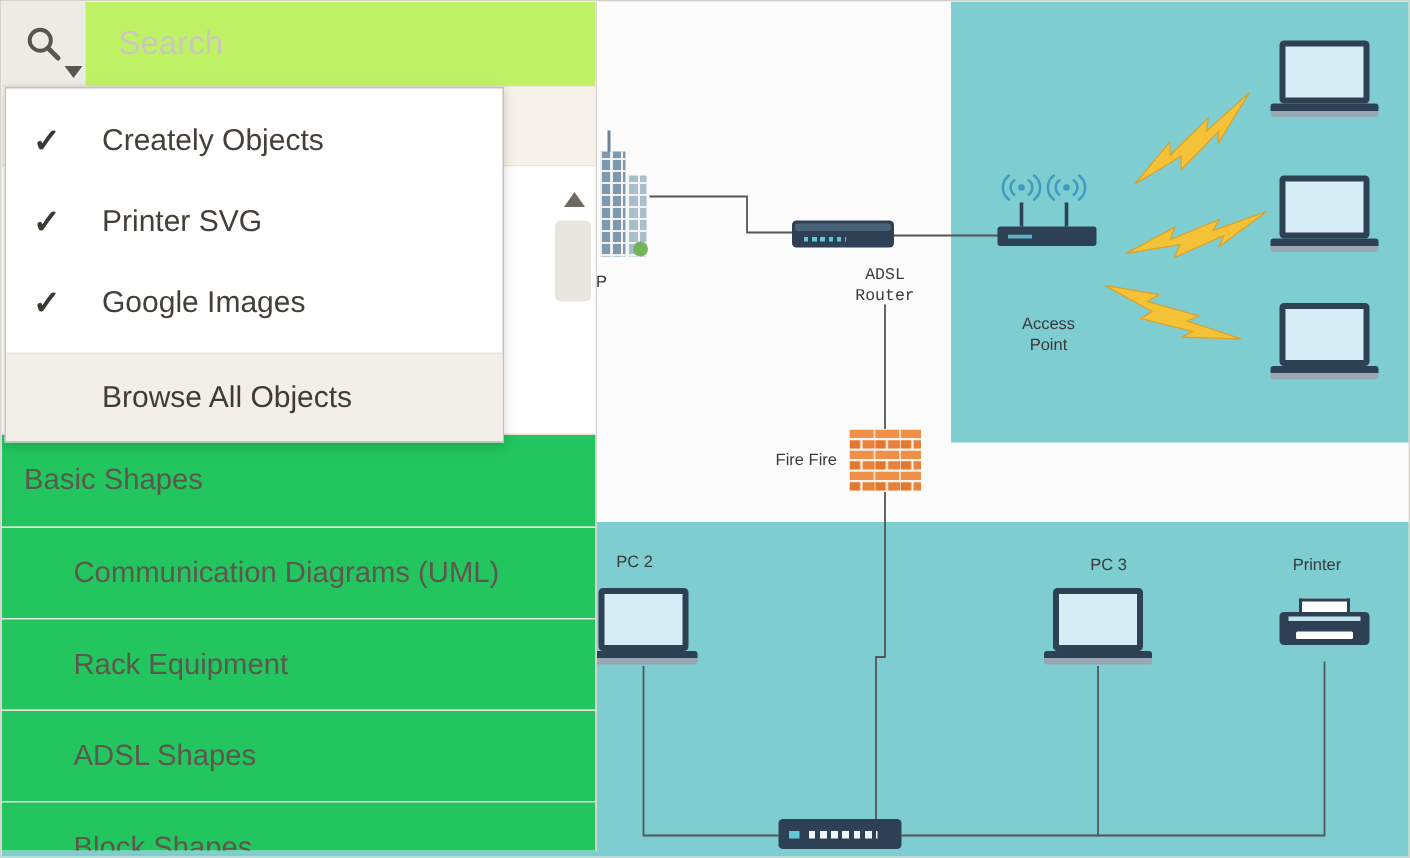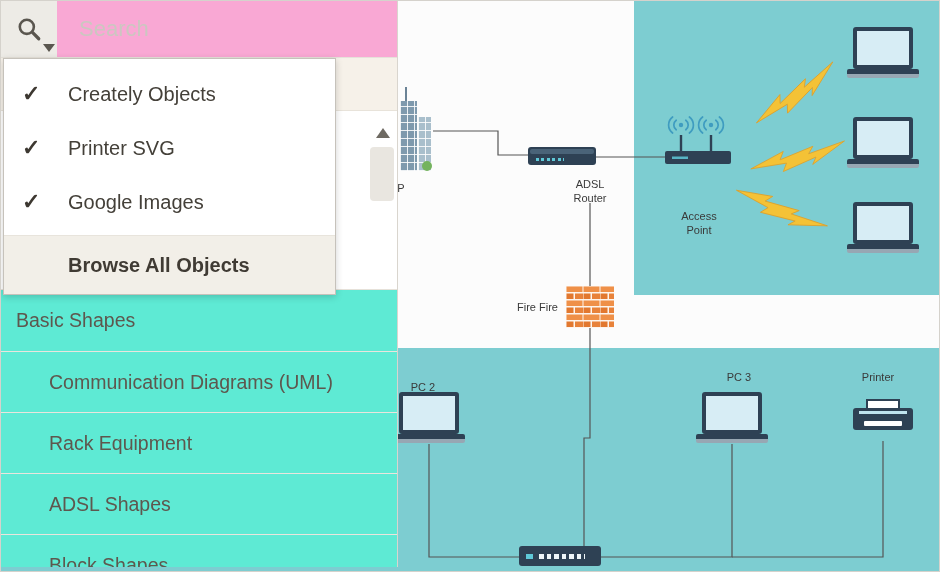--- a/index.html
+++ b/index.html
@@ -49,21 +49,21 @@
            background-image:repeating-linear-gradient(0deg, rgba(255,255,255,.85) 0 1.5px, transparent 1.5px 8px),
                             repeating-linear-gradient(90deg, rgba(255,255,255,.85) 0 1.5px, transparent 1.5px 7px); }
   .tower1 { left:6px; top:14px; width:17px; height:70px; background-color:#7e99ad; }
   .tower2 { left:24px; top:30px; width:13px; height:54px; background-color:#a9bfcc; }
   .bantenna { position:absolute; left:11px; top:0; width:2px; height:15px; background:#6b8396; }
   .btree { position:absolute; left:28px; top:74px; width:10px; height:10px; border-radius:50%; background:#74b35e; }
 
   
   .panel { position:absolute; left:0; top:0; width:397px; height:566px; background:#fff;
            border-right:1px solid #d9d5ce; z-index:5; overflow:hidden; }
-  .searchbar { position:absolute; left:0; top:0; width:100%; height:57px; background:#f9a8d4;
+  .searchbar { position:absolute; left:0; top:0; width:100%; height:57px; background:#bef264;
                border-bottom:1px solid #e6e2da; display:flex; }
   .search-iconbox { width:56px; height:56px; background:#edebe6; position:relative; flex:0 0 auto;
                     display:flex; align-items:center; justify-content:center; cursor:pointer; }
   .search-caret { position:absolute; left:42px; top:43px; width:0; height:0;
                   border-left:6px solid transparent; border-right:6px solid transparent;
                   border-top:8px solid #5a564f; }
   .search-input { flex:1; border:none; outline:none; font-size:22px; color:#4a453e;
                   padding:0 0 0 22px; font-family:"Liberation Sans",sans-serif; background:transparent; }
   .search-input::placeholder { color:#cbc7c0; }
 
@@ -71,32 +71,32 @@
                 border-bottom:1px solid #e8e3da; }
   .preview-area { position:absolute; left:0; top:110px; width:100%; height:178px; background:#fff; }
   .scroll-up { position:absolute; right:7px; top:17px; width:0; height:0;
                border-left:7px solid transparent; border-right:7px solid transparent;
                border-bottom:10px solid #6e6a62; cursor:pointer; }
   .scroll-thumb { position:absolute; right:3px; top:36px; width:24px; height:54px;
                   background:#e9e6e0; border-radius:4px; cursor:grab; }
 
   .cat-list { position:absolute; left:0; top:288px; width:100%; border-top:1px solid #e6e1d9; }
   .cat-row { height:61px; display:flex; align-items:center; padding-left:15px;
-             background:#5eead4; font-size:19.5px; color:#5e574e; cursor:pointer; }
+             background:#22c55e; font-size:19.5px; color:#5e574e; cursor:pointer; }
   .cat-row + .cat-row { border-top:1px solid #eae5dd;padding-left:48px; }
 
   
   .dropdown { position:absolute; left:2px; top:57px; width:333px; background:#fff;
               border:1px solid #c6c2bb; box-shadow:0 2px 7px rgba(0,0,0,.18); z-index:9; padding-top:8px; }
   .dd-item { height:54px; display:flex; align-items:center; padding-left:18px; font-size:20px;
              color:#444039; cursor:pointer; }
   .dd-check { width:46px; font-size:22px; font-weight:bold; color:#3d3831; }
   .dd-divider { border-top:1px solid #e8e4dc; margin-top:6px; }
   .dd-browse { height:58px; display:flex; align-items:center; padding-left:64px; background:#f2efe8;
-               font-size:20px; color:#403b34; cursor:pointer;font-weight:bold; }
+               font-size:20px; color:#403b34; cursor:pointer; }
 </style>
 </head>
 <body>
 
 <div class="frame">
 
   <div class="canvas">
     <div class="zone zone-top"></div>
     <div class="zone zone-bottom"></div>
 
@@ -118,21 +118,21 @@
 
     <div class="building">
       <div class="bantenna"></div>
       <div class="tower tower1"></div>
       <div class="tower tower2"></div>
       <div class="btree"></div>
     </div>
     <div class="dev-label" style="left:390px; top:181px; width:20px;">P</div>
 
     <div class="router"></div>
-    <div class="dev-label" style="left:564px; top:177px; width:50px;">ADSL Router</div>
+    <div class="dev-label" style="left:564px; top:177px; width:50px;font-family:Liberation Mono, monospace;">ADSL Router</div>
 
     <div class="accesspoint">
       <svg width="70" height="54" viewBox="0 0 70 54">
         <g fill="none" stroke="#3f9cc0" stroke-width="1.7" stroke-linecap="round">
           <path d="M12.2,9.2 a6,6 0 0 0 0,9.6"></path>
           <path d="M8.6,6 a10,10 0 0 0 0,16"></path>
           <path d="M21.8,9.2 a6,6 0 0 1 0,9.6"></path>
           <path d="M25.4,6 a10,10 0 0 1 0,16"></path>
           <g transform="translate(30,0)">
             <path d="M12.2,9.2 a6,6 0 0 0 0,9.6"></path>
@@ -172,21 +172,21 @@
             <rect x="0.5" y="0.5" width="16" height="5.5" fill="#ef9048"></rect>
             <rect x="0.5" y="7.5" width="7" height="5.5" fill="#e2782f"></rect>
             <rect x="9" y="7.5" width="8" height="5.5" fill="#e8823a"></rect>
           </pattern>
         </defs>
         <rect width="48" height="42" fill="url(#bk)"></rect>
       </svg>
     </div>
     <div class="dev-label" style="left:505px; top:300px; width:52px; text-align:right;">Fire Fire</div>
 
-    <div class="dev-label" style="left:400px; top:380px; width:44px;">PC 2</div>
+    <div class="dev-label" style="left:400px; top:368px; width:44px;">PC 2</div>
     <div class="laptop" style="left:392px; top:391px;">
       <div class="scr"></div>
       <div class="base"></div>
     </div>
 
     <div class="dev-label" style="left:716px; top:370px; width:44px;text-align:center;">PC 3</div>
     <div class="laptop" style="left:695px; top:391px;">
       <div class="scr"></div>
       <div class="base"></div>
     </div>

